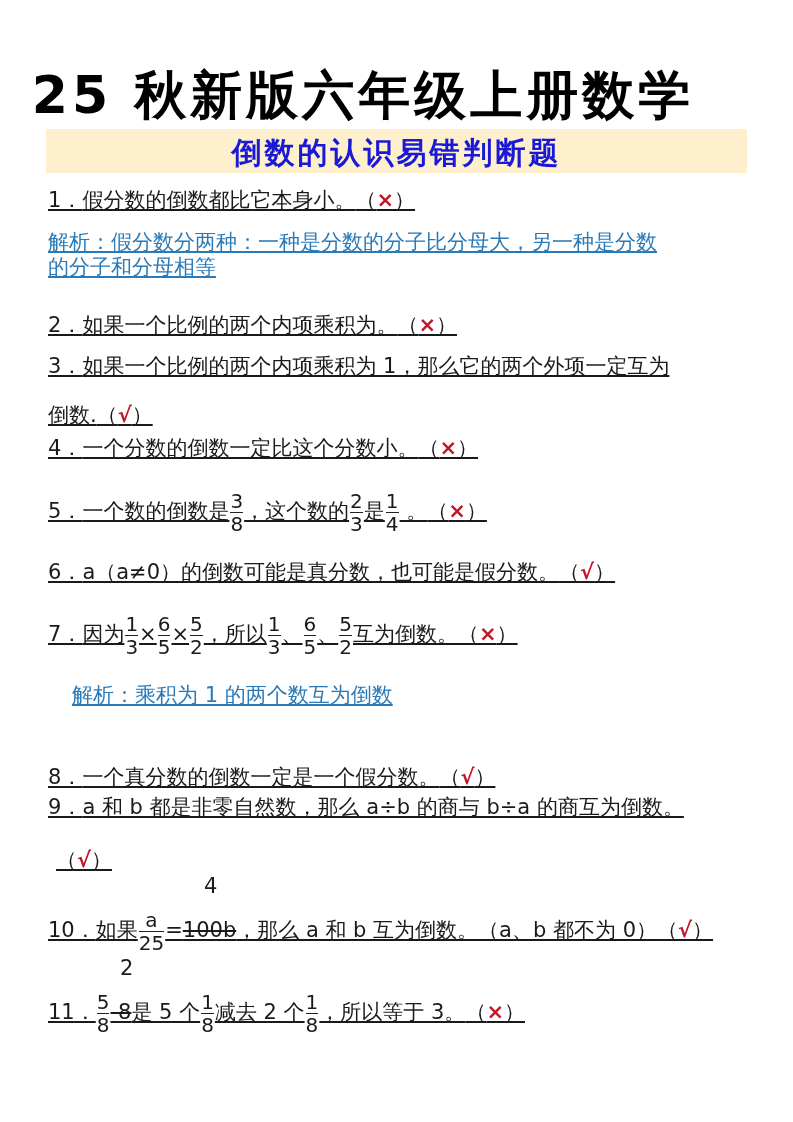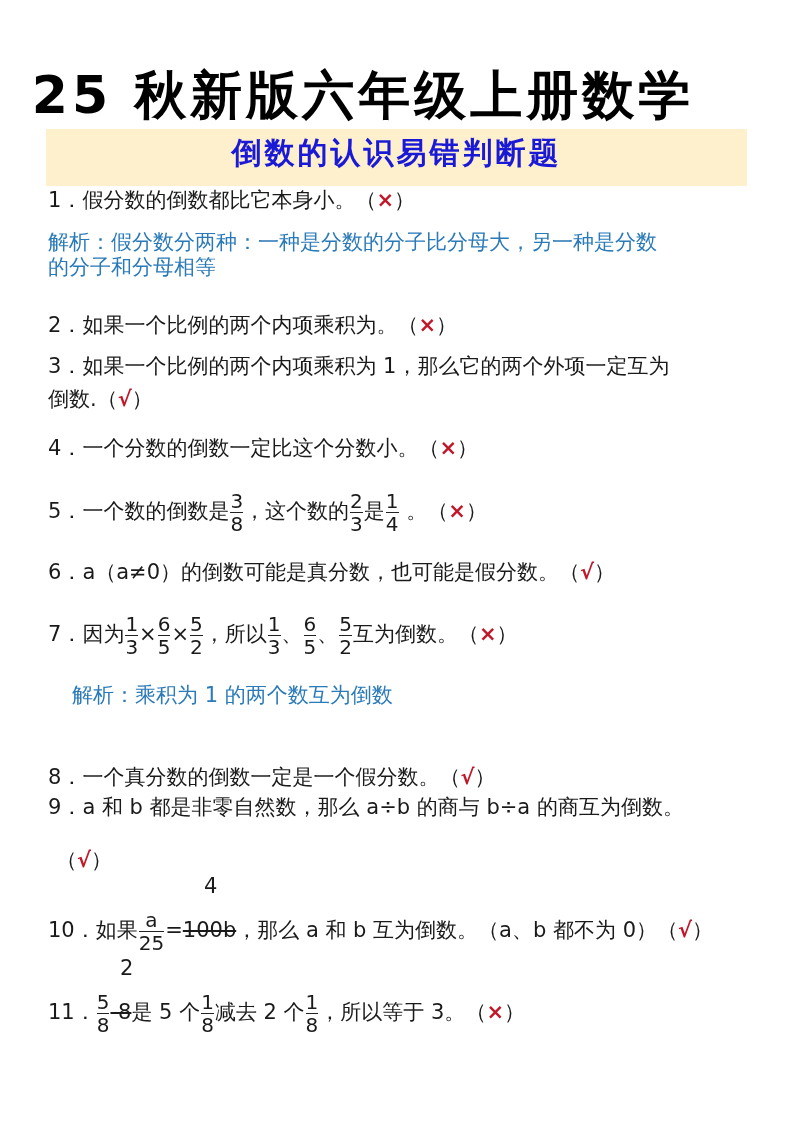--- a/index.html
+++ b/index.html
@@ -1,24 +1,24 @@
 <!DOCTYPE html>
 <html><head>
 <meta charset="utf-8">
 <style>
   html, body { margin:0; padding:0; background:#ffffff; }
   body { width:793px; height:1122px; position:relative; overflow:hidden;
          font-family:"DejaVu Sans", "Liberation Sans", sans-serif; color:#111; }
   .title { position:absolute; left:0; width:726px; top:62px; text-align:center;
            font-size:52px; font-weight:bold; letter-spacing:4px; line-height:66px; color:#000; }
-  .banner { position:absolute; left:46px; top:129px; width:701px; height:57px;
+  .banner { position:absolute; left:46px; top:129px; width:701px; height:44px;
             background:#fff0cd; text-align:center; }
   .banner span { font-family:"DejaVu Serif", serif; font-weight:bold; color:#1a1ad6;
                  font-size:30px; line-height:48px; letter-spacing:3px; }
-  .line { position:absolute; left:48px; font-size:21px; line-height:30px; white-space:nowrap; color:#1a1a1a; }
+  .line { position:absolute; left:48px; font-size:21px; line-height:30px; white-space:nowrap; color:#1a1a1a;text-decoration:underline; }
   .analysis { color:#2a7ab8; }
   .mark { color:#c0182a; font-weight:bold; }
   .frac { display:inline-block; vertical-align:middle; text-align:center; font-size:20px; line-height:22px; margin:0 1px; }
   .frac .num { display:block; }
   .frac .den { display:block; border-top:1.5px solid #222; }
   .sup-num { position:absolute; font-size:21px; color:#1a1a1a; }
   .strike { text-decoration:line-through;text-align:center; }
 </style>
 </head>
 <body>
@@ -34,21 +34,21 @@
 <div class="line analysis" style="top:227px">解析：假分数分两种：一种是分数的分子比分母大，另一种是分数</div>
 <div class="line analysis" style="top:252px">的分子和分母相等</div>
 
 <div class="line" style="top:310px">
   <span>2．</span><span>如果一个比例的两个内项乘积为。</span><span>（</span><span class="mark">×</span><span>）</span>
 </div>
 
 <div class="line" style="top:351px">
   <span>3．</span><span>如果一个比例的两个内项乘积为 1，那么它的两个外项一定互为</span>
 </div>
-<div class="line" style="top:384px">
+<div class="line" style="top:400px">
   <span>倒数.</span><span>（</span><span class="mark">√</span><span>）</span>
 </div>
 
 <div class="line" style="top:433px">
   <span>4．</span><span>一个分数的倒数一定比这个分数小。</span><span>（</span><span class="mark">×</span><span>）</span>
 </div>
 
 <div class="line" style="top:486px; line-height:50px">
   <span>5．</span><span>一个数的倒数是</span><span class="frac"><span class="num">3</span><span class="den">8</span></span><span>，这个数的</span><span class="frac"><span class="num">2</span><span class="den">3</span></span><span>是</span><span class="frac"><span class="num">1</span><span class="den">4</span></span><span> 。</span><span>（</span><span class="mark">×</span><span>）</span>
 </div>

